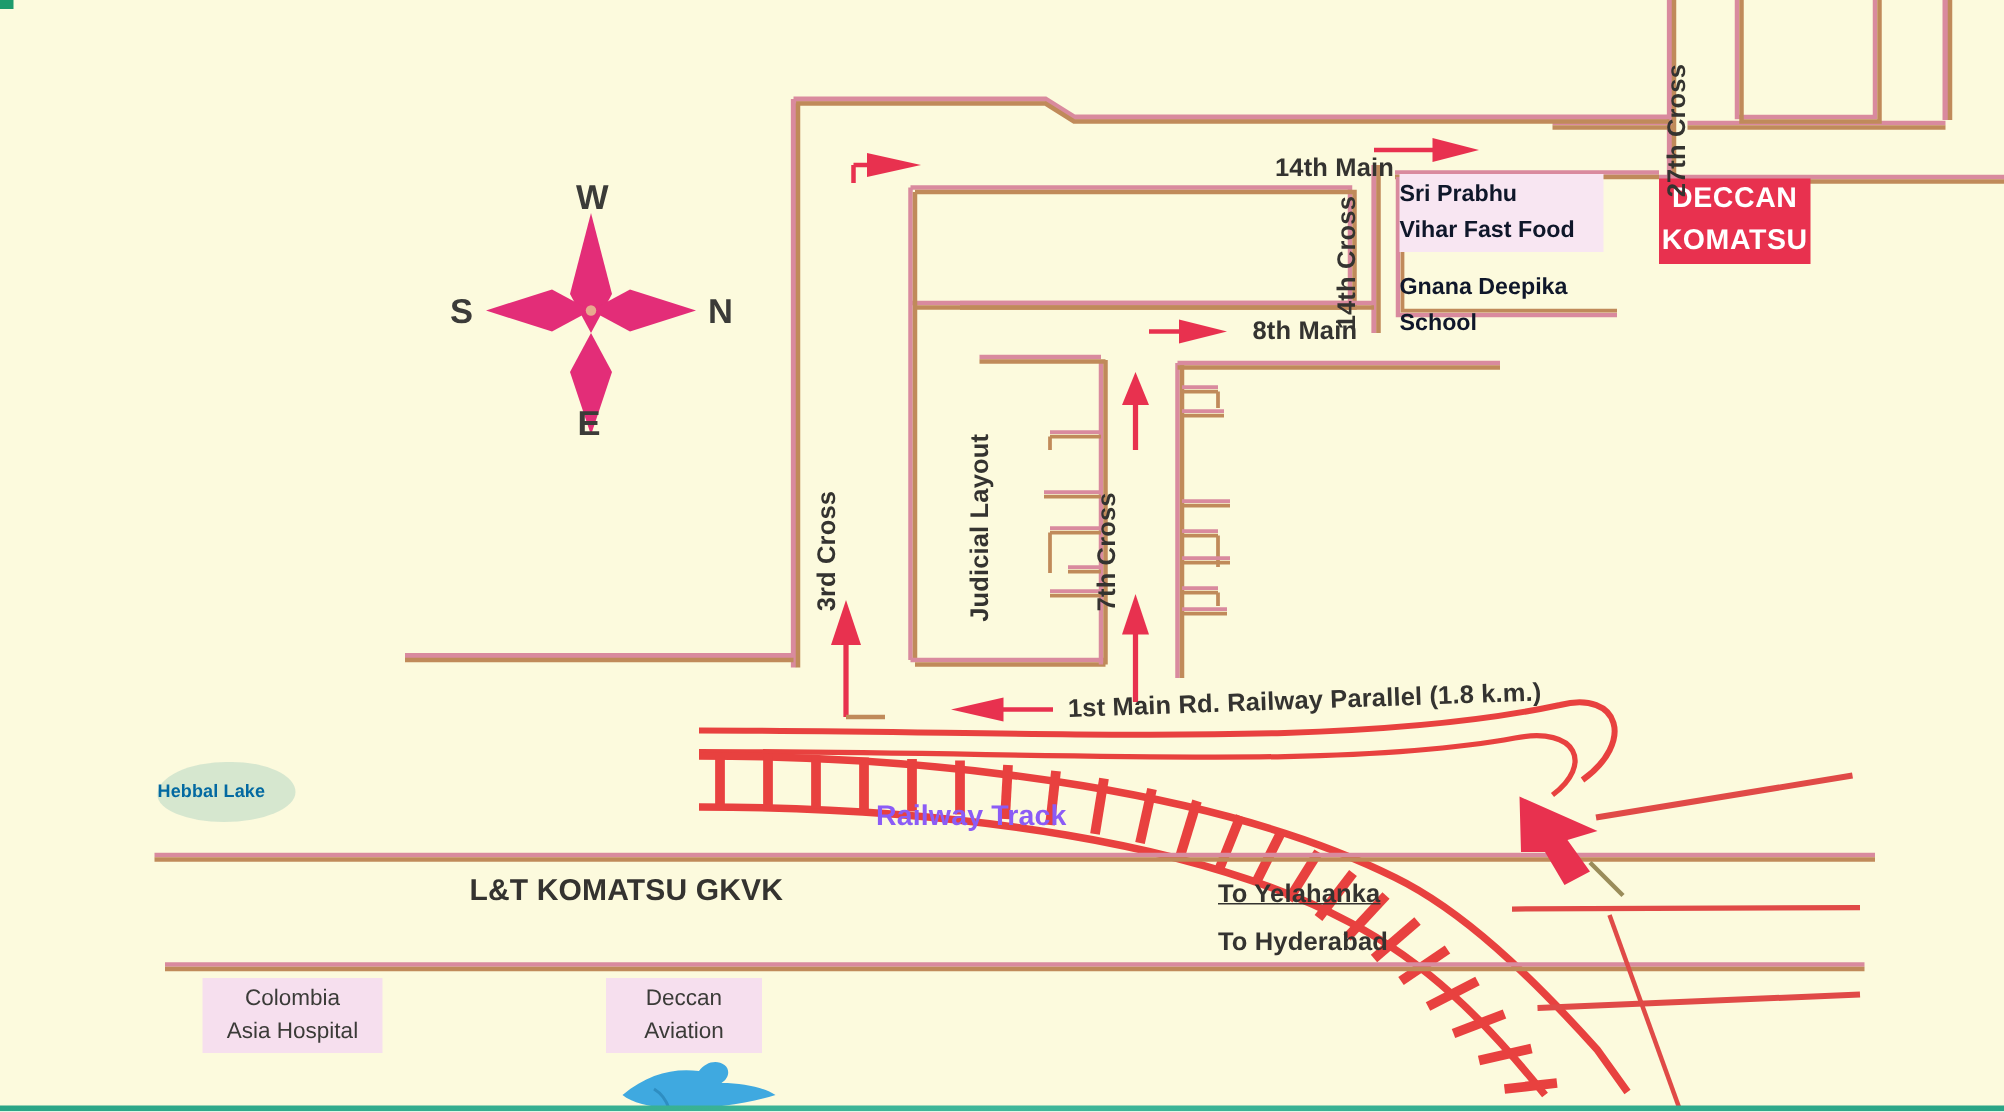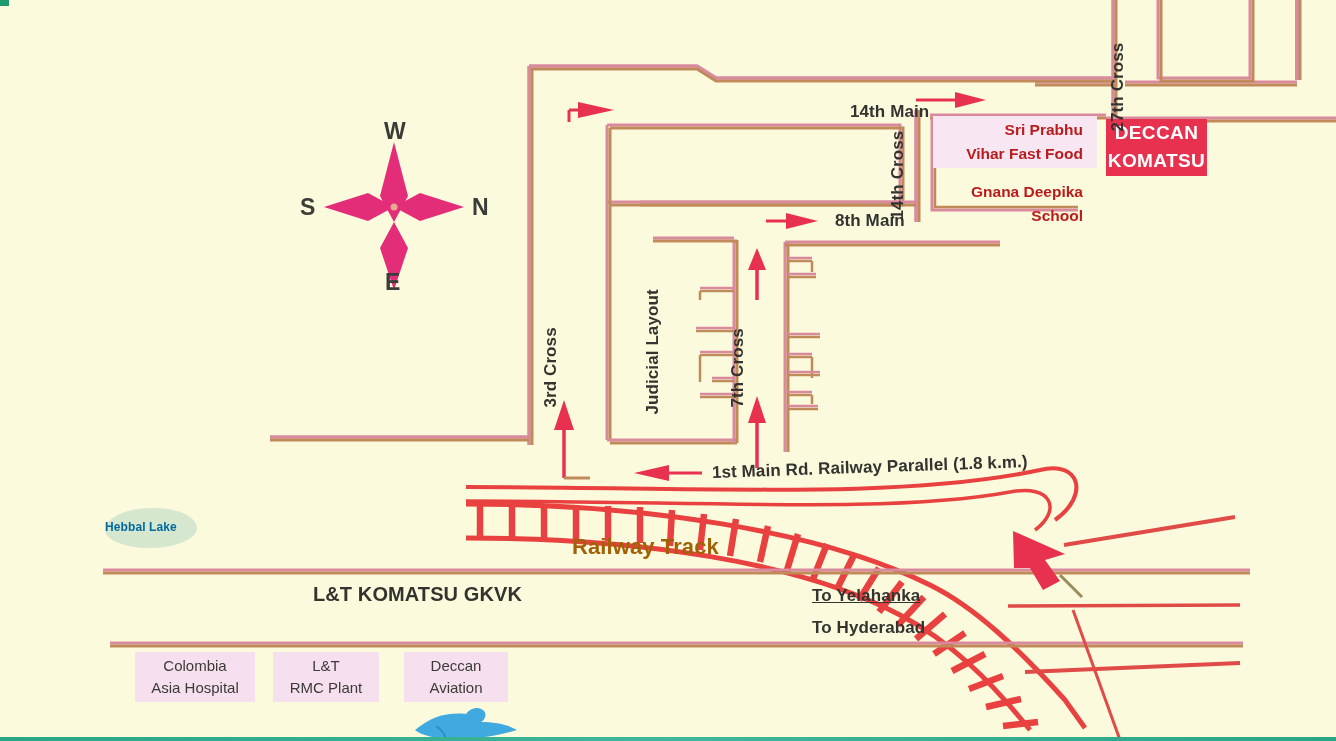--- a/index.html
+++ b/index.html
@@ -34,47 +34,48 @@
     font-size: 17px;
     color: #343330;
   }
   .lbl-vert {
     font-size: 17px;
     color: #343330;
     transform-origin: left bottom;
     transform: rotate(-90deg);
   }
   .lbl-green {
-    color: #a16207;
-    font-size: 22px;
+    color: #8b5cf6;
+    font-size: 19px;
+    margin-left: 12px;
   }
   .lbl-lake {
     color: #0369a1;
     font-size: 12px;
   }
   .pinkbox {
     position: absolute;
     background: #f6dfee;
     color: #3b3b38;
     font-weight: normal;
     font-size: 15px;
     text-align: center;
     line-height: 1.45;
     padding: 3px 6px;
     font-family: "Liberation Sans", sans-serif;
   }
   .pinkbox-plain {
     position: absolute;
     background: #f8e6f2;
-    color: #b91c1c;
+    color: #0f172a;
     font-weight: bold;
     font-size: 15.5px;
-    text-align: right;
+    text-align: left;
     line-height: 1.55;
-    padding: 2px 14px;
+    padding: 2px 0;
     font-family: "Liberation Sans", sans-serif;
   }
   #deccan-shelters {
     position: absolute;
     left: 1106px;
     top: 119px;
     width: 101px;
     height: 57px;
     background: #e8314f;
     color: #ffffff;
@@ -385,23 +386,19 @@
   </div>
   <div class="pinkbox-plain" style="left:933px;top:178px;width:136px;background:transparent;">
     <div>Gnana Deepika</div>
     <div>School</div>
   </div>
 
   <div class="pinkbox" style="left:135px;top:652px;width:108px;">
     <div>Colombia</div>
     <div>Asia Hospital</div>
   </div>
-  <div class="pinkbox" style="left:273px;top:652px;width:94px;">
-    <div>L&amp;T</div>
-    <div>RMC Plant</div>
-  </div>
   <div class="pinkbox" style="left:404px;top:652px;width:92px;">
     <div>Deccan</div>
     <div>Aviation</div>
   </div>
 
   <div id="bottom-edge-line"></div>
 </div>
 
 </body></html>

